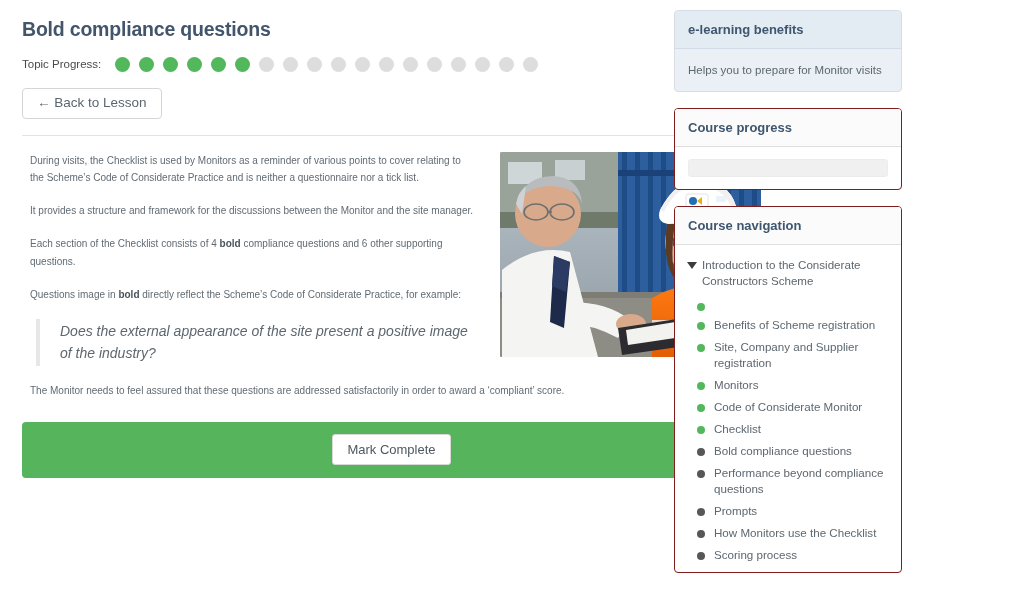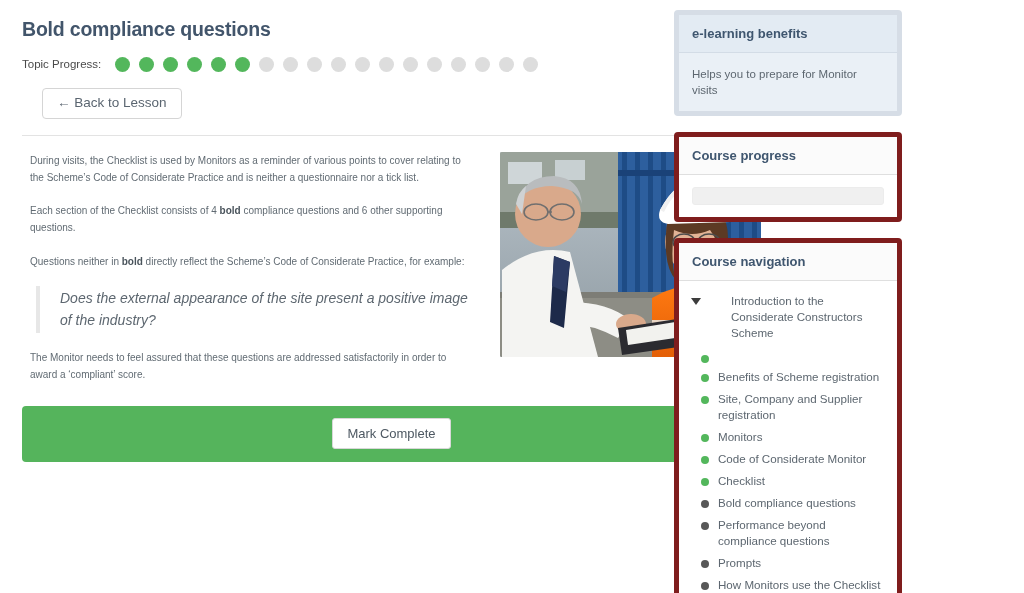--- a/index.html
+++ b/index.html
@@ -55,21 +55,20 @@
     margin-top: 15px;
     padding: 7px 14px 8px 14px;
     font-size: 13.5px;
     color: #5a6570;
     background: #ffffff;
     border: 1px solid #d5d5d5;
     border-radius: 4px;
     cursor: pointer;
     line-height: 1;
     font-family: "Liberation Sans", sans-serif;
-    margin-left: 20px;
   }
   .divider {
     margin: 16px 0 0 0;
     height: 1px;
     background: #e3e3e3;
     border: 0;
     width: 739px;
   }
 
   .content { position: relative; margin-top: 16px; width: 739px; }
@@ -126,21 +125,21 @@
     font-family: "Liberation Sans", sans-serif;
   }
 
   
   .sidebar {
     position: absolute;
     right: 10px; top: 10px;
     width: 228px;
   }
   .panel {
-    border: 5px solid #7f1d1d;
+    border: 1px solid #7f1d1d;
     border-radius: 4px;
     background: #ffffff;
     margin-bottom: 16px;
     overflow: hidden;
   }
   .panel.tinted { background: #eaf0f6; border-color: #d6dde6; }
   .panel-head {
     padding: 11px 13px;
     font-size: 13px;
     font-weight: bold;
@@ -167,21 +166,20 @@
     overflow: hidden;
   }
   .progress-fill { height: 100%; background: #55b45c; }
 
   .nav-body { padding: 10px 10px 6px 10px; }
   .nav-section {
     display: flex;
     align-items: flex-start;
     padding: 2px 0 6px 2px;
     cursor: pointer;
-    gap: 25px;
   }
   .caret {
     flex: 0 0 auto;
     width: 0; height: 0;
     border-left: 5px solid transparent;
     border-right: 5px solid transparent;
     border-top: 7px solid #3c3c3c;
     margin: 5px 5px 0 0;
   }
   .nav-section-label {
@@ -316,22 +314,23 @@
             <rect x="186" y="168" width="24" height="16" rx="2" fill="#c9a021"></rect>
             <path d="M118 176 L210 162 L214 190 L122 203 Z" fill="#2b2b30"></path>
             <path d="M126 178 L200 166 L202 182 L128 193 Z" fill="#f2f2ee"></path>
             <path d="M222 150 Q244 166 240 196 L224 200 Q228 172 214 160 Z" fill="url(#hivis)"></path>
             <ellipse cx="224" cy="196" rx="13" ry="9" fill="#e2b395"></ellipse>
           </g>
         </svg>
       </div>
 
       <p class="para">During visits, the Checklist is used by Monitors as a reminder of various points to cover relating to the Scheme’s Code of Considerate Practice and is neither a questionnaire nor a tick list.</p>
+      <p class="para">It provides a structure and framework for the discussions between the Monitor and the site manager.</p>
       <p class="para"><span>Each section of the Checklist consists of 4 </span><b>bold</b><span> compliance questions and 6 other supporting questions.</span></p>
-      <p class="para"><span>Questions neither in </span><b>bold</b><span> directly reflect the Scheme’s Code of Considerate Practice, for example:</span></p>
+      <p class="para"><span>Questions image in </span><b>bold</b><span> directly reflect the Scheme’s Code of Considerate Practice, for example:</span></p>
 
       <div class="quote">
         <p>Does the external appearance of the site present a positive image of the industry?</p>
       </div>
 
       <p class="para">The Monitor needs to feel assured that these questions are addressed satisfactorily in order to award a ‘compliant’ score.</p>
 
       <div class="mark-bar">
         <button class="mark-btn">Mark Complete</button>
       </div>

